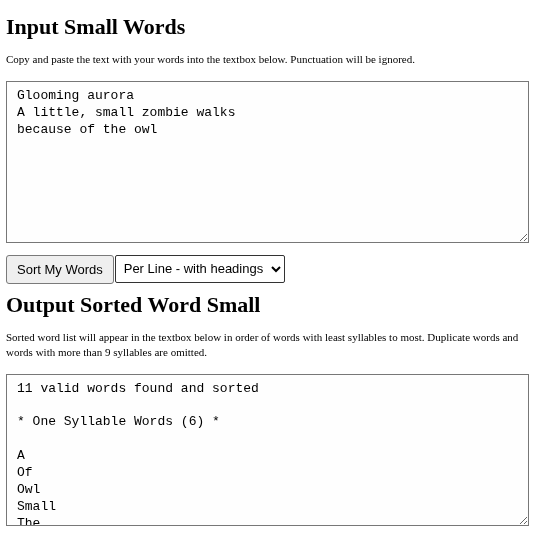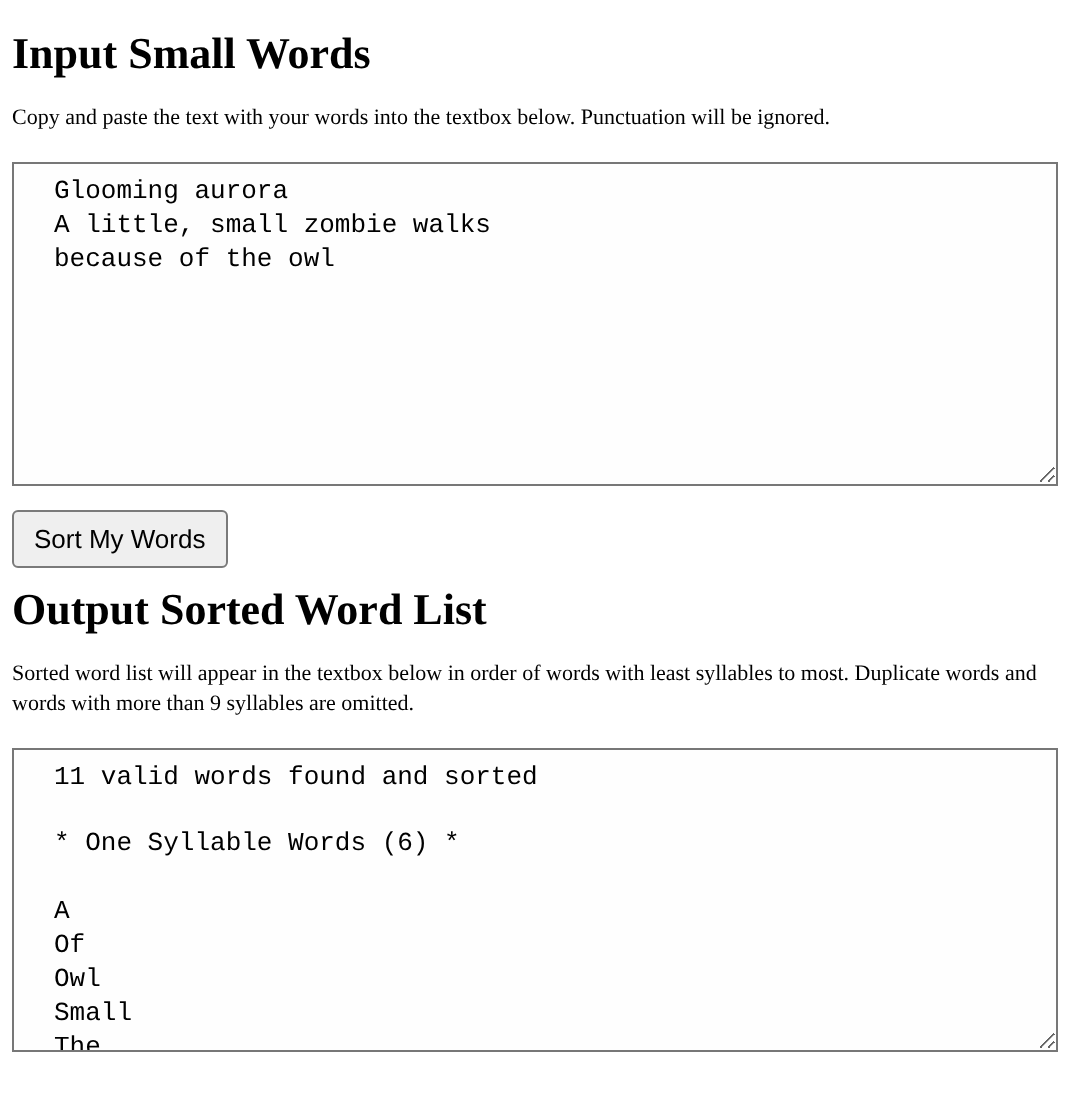--- a/index.html
+++ b/index.html
@@ -21,21 +21,21 @@
     }
     p {
       margin: 6px 0 14px 0;
       font-size: 11px;
       line-height: 1.35;
     }
     textarea {
       width: 100%;
       font-family: "Courier New", Courier, monospace;
       font-size: 13px;
-      padding: 6px 20px;
+      padding: 6px 10px;
       border: 1px solid #777;
       background: #fefefe;
       resize: both;
       display: block;
       line-height: 1.3;
     }
     .input-box {
       height: 162px;
     }
     .output-box {
@@ -72,23 +72,26 @@
 <h2>Input Small Words</h2>
 
 <p>Copy and paste the text with your words into the textbox below. Punctuation will be ignored.</p>
 
 <textarea class="input-box" style="">Glooming aurora
 A little, small zombie walks
 because of the owl</textarea>
 
 <div class="controls">
   <button>Sort My Words</button>
+  <select>
+    <option>Per Line - with headings</option>
+  </select>
 </div>
 
-<h2>Output Sorted Word List</h2>
+<h2>Output Sorted Word Small</h2>
 
 <p>Sorted word list will appear in the textbox below in order of words with least syllables to most. Duplicate words and words with more than 9 syllables are omitted.</p>
 
 <textarea class="output-box" style="">11 valid words found and sorted
 
 * One Syllable Words (6) *
 
 A
 Of
 Owl

